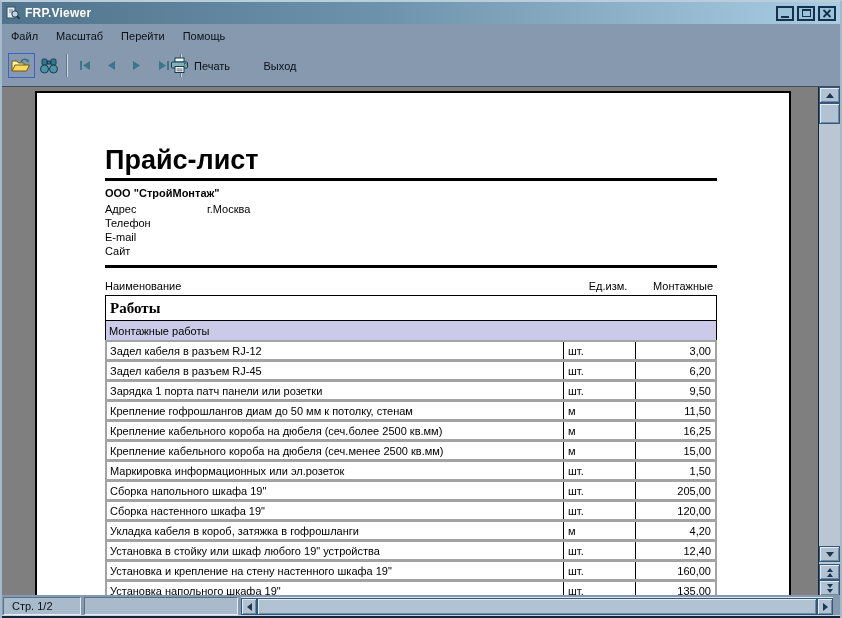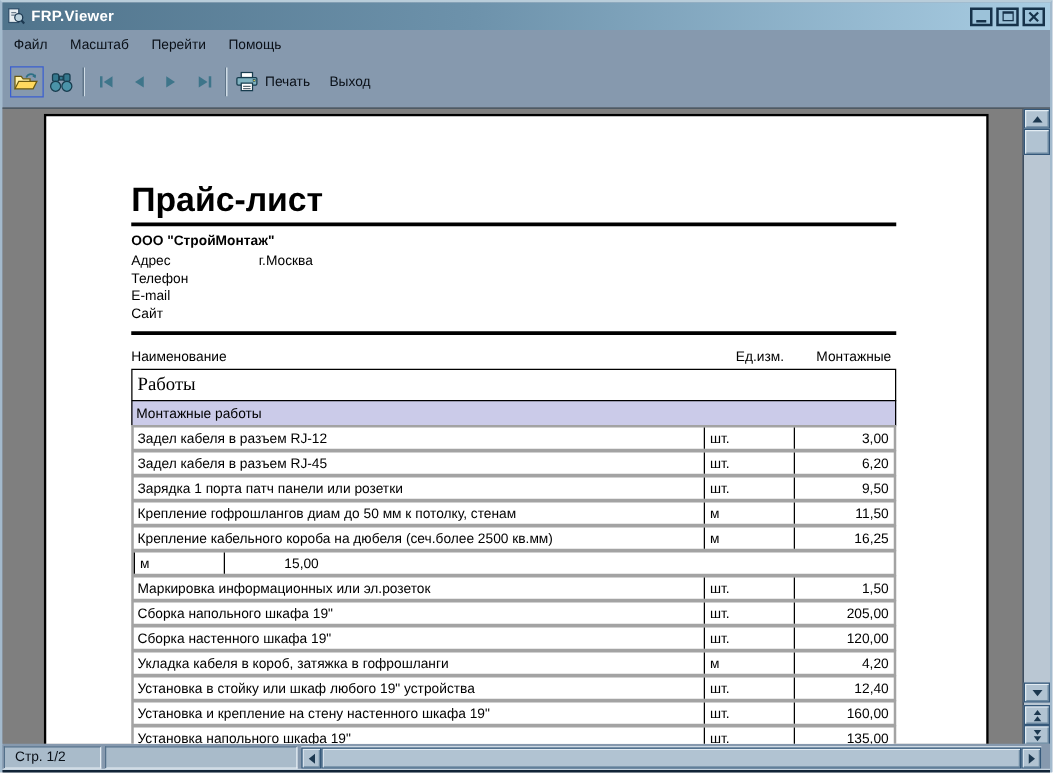--- a/index.html
+++ b/index.html
@@ -40,21 +40,21 @@
     position:absolute; left:0; top:46px; width:838px; height:38px;
   }
   .tbtn { position:absolute; top:5px; height:25px; display:flex; align-items:center; justify-content:center; }
   .tbtn-open { left:6px; width:27px; border:1px solid #3a5fd0; }
   .tbtn-find { left:34px; width:26px; }
   .tb-sep { position:absolute; top:6px; width:2px; height:23px;
     background:linear-gradient(90deg,#5f7488 50%,#cfdce6 50%); }
   .sep1 { left:64px; } .sep2 { left:178px; }
   .nav-btn { width:22px; }
   .nav-first { left:72px; } .nav-prev { left:98px; } .nav-next { left:124px; } .nav-last { left:150px; }
-  .tbtn-print { left:186px; width:96px; justify-content:flex-start; gap:5px; }
+  .tbtn-print { left:168px; width:96px; justify-content:flex-start; gap:5px; }
   .tbtn-exit  { left:256px; width:44px; }
   .tb-label { font-size:11px; color:#0a1018; white-space:nowrap; }
 
   
   .viewport {
     position:absolute; left:0; top:84px; width:838px; height:509px;
     background:#7f7f7f; overflow:hidden; border-top:1px solid #3f4f5c;
   }
   .paper {
     position:absolute; left:33px; top:4px; width:756px; height:640px;
@@ -68,21 +68,21 @@
   .contact-row { position:absolute; left:68px; width:400px; font-size:11px; color:#000; height:14px; }
   .contact-row .c-val { position:absolute; left:102px; top:0; }
   .colhead { position:absolute; left:68px; top:187px; width:612px; display:flex; font-size:11px; color:#000; }
   .colhead .ch-name { flex:1; }
   .colhead .ch-unit { width:72px; padding-left:14px;text-align:center; }
   .colhead .ch-price { width:80px; text-align:right; padding-right:4px; }
 
   .ptable { position:absolute; left:68px; top:202px; width:612px; }
   .group-row {
     height:26px; border:1px solid #000; background:#fff;
-    font-family:"Liberation Serif", serif; font-weight:normal; font-size:15px;
+    font-family:"Liberation Serif", serif; font-weight:bold; font-size:15px;
     display:flex; align-items:center; padding-left:4px;
   }
   .subgroup-row {
     height:21px; margin-top:-1px; border:1px solid #000; background:#cbcbe9;
     font-size:11px; display:flex; align-items:center; padding-left:3px;
   }
   .data-row { height:21px; margin-top:-1px; border:2px solid #a3a3a3; display:flex; font-size:11px; background:#fff; }
   .data-row .cell { display:flex; align-items:center; }
   .cell-name { flex:1; padding-left:3px; overflow:hidden; white-space:nowrap; }
   .cell-unit { width:72px; border-left:1px solid #000; padding-left:4px; }
@@ -296,20 +296,21 @@
     <span class="cell cell-price">11,50</span>
   </div>
 
   <div class="data-row">
     <span class="cell cell-name">Крепление кабельного короба на дюбеля (сеч.более 2500 кв.мм)</span>
     <span class="cell cell-unit">м</span>
     <span class="cell cell-price">16,25</span>
   </div>
 
   <div class="data-row">
+    <span class="cell cell-name">Крепление кабельного короба на дюбеля (сеч.менее 2500 кв.мм)</span>
     <span class="cell cell-unit">м</span>
     <span class="cell cell-price">15,00</span>
   </div>
 
   <div class="data-row">
     <span class="cell cell-name">Маркировка информационных или эл.розеток</span>
     <span class="cell cell-unit">шт.</span>
     <span class="cell cell-price">1,50</span>
   </div>
 

